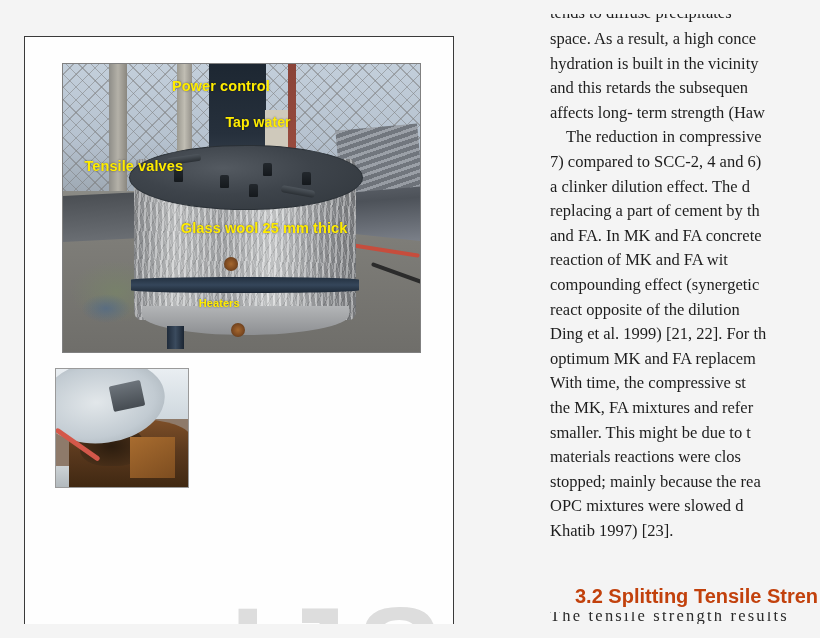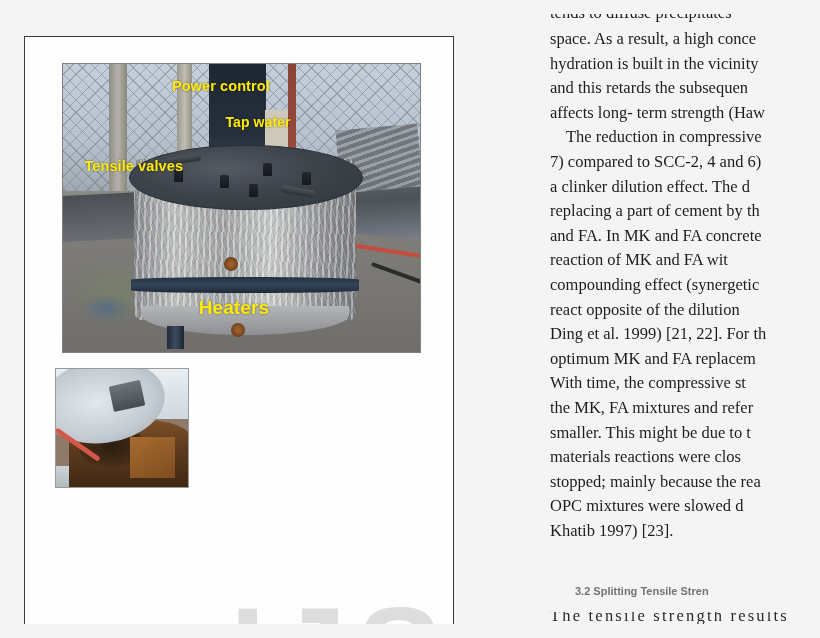--- a/index.html
+++ b/index.html
@@ -186,21 +186,21 @@
     font-family: "Liberation Sans", sans-serif;
     font-weight: bold;
     white-space: nowrap;
     text-shadow: 0 0 2px rgba(0,0,0,.55);
     letter-spacing: .1px;
   }
   #ann-power   { left: 30.5%; top: 5.0%;  font-size: 14.5px; }
   #ann-tap     { left: 45.5%; top: 17.5%; font-size: 14px; }
   #ann-relief  { left: 6.0%;  top: 32.5%; font-size: 14.5px; }
   #ann-glass   { left: 33.0%; top: 54.0%; font-size: 14.5px; }
-  #ann-heaters { left: 38.0%; top: 81.0%; font-size: 19px; }
+  #ann-heaters { left: 38.0%; top: 81.0%; font-size: 11px; }
 
   
   #photo-second {
     position: absolute;
     left: 30px;
     top: 331px;
     width: 134px;
     height: 120px;
     border: 1px solid #9a9a9a;
     box-sizing: border-box;
@@ -295,22 +295,22 @@
   #para-block { top: 27px; }
   #para-block .ln { display: block; height: 24.6px; }
   .ind { padding-left: 16px; }
 
   #sec-head {
     position: absolute;
     left: 25px;
     top: 585px;
     font-family: "Liberation Sans", sans-serif;
     font-weight: bold;
-    font-size: 11px;
-    color: #737373;
+    font-size: 20px;
+    color: #c2410c;
     white-space: nowrap;
   }
   #sec-next {
     position: absolute;
     left: 0;
     top: 612px;
     width: 300px;
     height: 14px;
     overflow: hidden;
   }
@@ -373,20 +373,21 @@
       <div class="ph-layer bolt" style="left:56%; top:34.5%;"></div>
       <div class="ph-layer bolt" style="left:67%; top:37.5%;"></div>
       <div class="ph-layer handle" style="left:29%; top:32.0%; transform:rotate(-8deg);"></div>
       <div class="ph-layer handle" style="left:61%; top:43.0%; transform:rotate(10deg);"></div>
       <div class="ph-layer rust" style="left:45%; top:67%;"></div>
       <div class="ph-layer rust" style="left:47%; top:90%;"></div>
 
       <div class="ann" id="ann-power">Power control</div>
       <div class="ann" id="ann-tap">Tap water</div>
       <div class="ann" id="ann-relief">Tensile valves</div>
+      <div class="ann" id="ann-glass">Glass wool 25 mm thick</div>
       <div class="ann" id="ann-heaters">Heaters</div>
     </div>
 
     <div id="photo-second">
       <div class="ph-layer" id="p2-sky"></div>
       <div class="ph-layer" id="p2-ground"></div>
       <div class="ph-layer" id="p2-rust"></div>
       <div class="ph-layer" id="p2-dark"></div>
       <div class="ph-layer" id="p2-rustplate"></div>
       <div class="ph-layer" id="p2-lid"></div>

